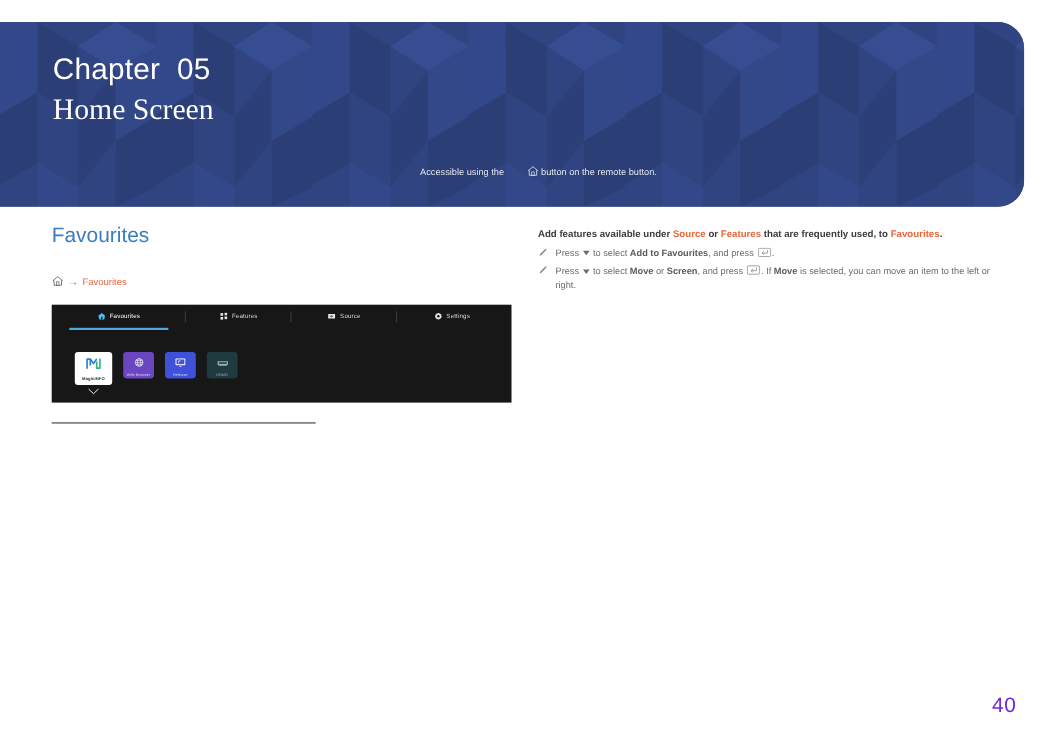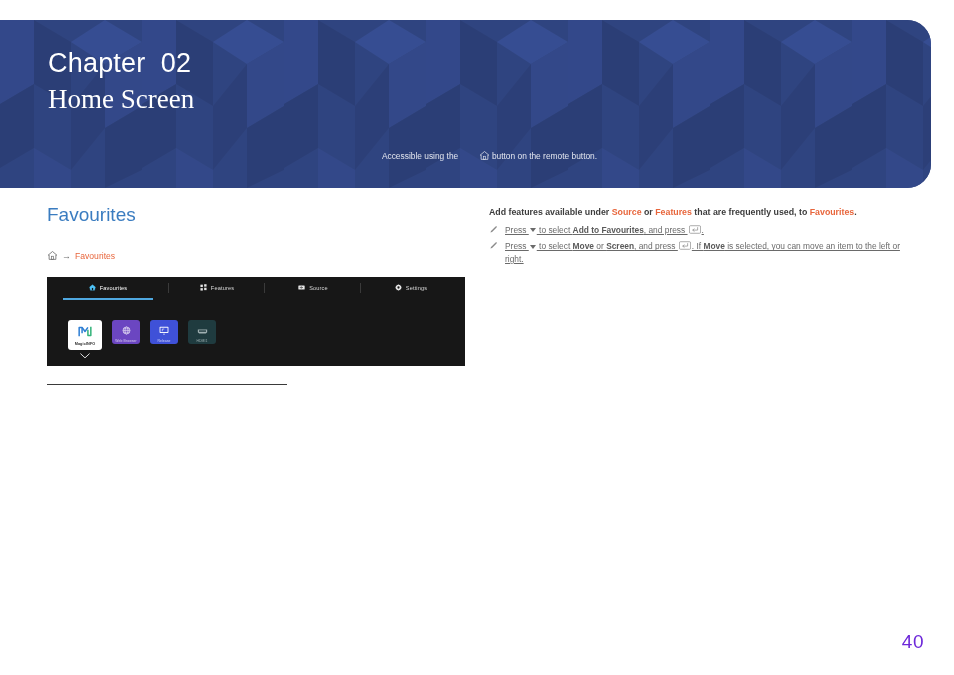--- a/index.html
+++ b/index.html
@@ -238,21 +238,20 @@
   .bold { font-weight: 700; color: #3d3d3d; }
   .bold.hi { color: #e8663c; font-weight: 700; }
   .bullet {
     display: flex;
     align-items: flex-start;
     gap: 7px;
     font-size: 8.4px;
     color: #6a6a6a;
     line-height: 1.52;
     margin: 3px 0 0 0;
-    text-decoration: underline;
   }
   .bullet .btext { flex: 1; }
   .bullet .btext .bold { color: #5a5a5a; }
 
   
   .pencil-ico { flex: 0 0 auto; margin-top: 1px; }
   .caret-down {
     display: inline-block;
     width: 0; height: 0;
     border-left: 3.4px solid transparent;
@@ -294,21 +293,21 @@
         <polygon points="105,44 142,22 142,86 105,108" fill="#334889"></polygon>
         <polygon points="0,84 34,64 34,128 0,148" fill="#2b3e76"></polygon>
         <polygon points="34,128 71,150 71,168 34,168" fill="#334889"></polygon>
         <polygon points="105,108 142,86 142,150 105,168" fill="#2b3e76"></polygon>
       </pattern>
     </defs>
     <rect x="0" y="0" width="931" height="168" fill="url(#cubes)"></rect>
   </svg>
 
   <div class="hero-inner">
-    <div class="chapter-line">Chapter  02</div>
+    <div class="chapter-line">Chapter  05</div>
     <div class="chapter-title">Home Screen</div>
     <div class="hero-note">
       <span>Accessible using the</span>
       <span class="house-ico">
         <svg width="11" height="11" viewBox="0 0 16 16" aria-hidden="true">
           <path d="M8 2.2 L14.2 7.4 L12.9 7.4 L12.9 13.6 L3.1 13.6 L3.1 7.4 L1.8 7.4 Z" fill="none" stroke="#e3e6ef" stroke-width="1.1" stroke-linejoin="round"></path>
           <rect x="6.4" y="9.1" width="3.2" height="4.5" fill="none" stroke="#e3e6ef" stroke-width="0.9"></rect>
         </svg>
       </span>
       <span>button on the remote button.</span>

